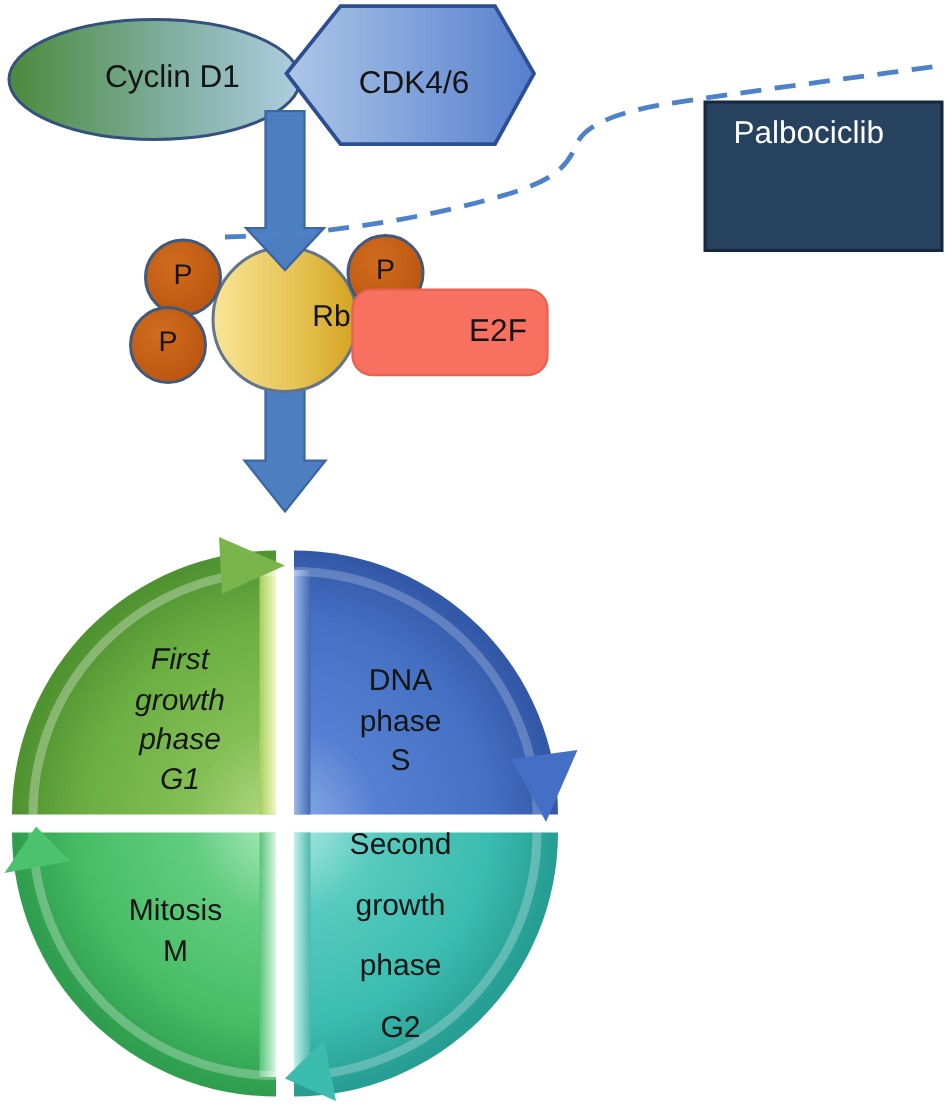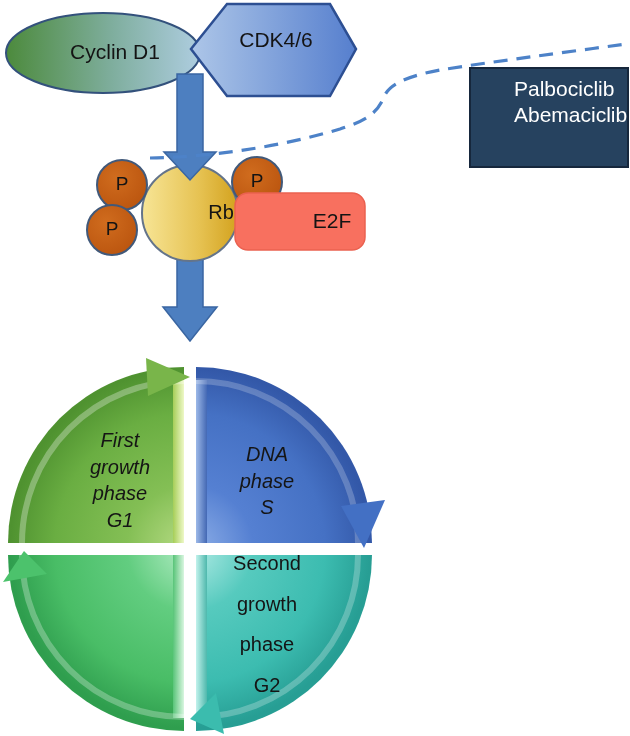--- a/index.html
+++ b/index.html
@@ -12,21 +12,21 @@
     position:absolute;transform:translate(-50%,-50%);
     white-space:nowrap;text-align:center;color:#141414;
   }
   .vlabel{
     position:absolute;transform:translate(-50%,-50%);
     display:flex;flex-direction:column;align-items:center;text-align:center;
     font-size:20px;line-height:26.5px;color:#151515;
   }
   .druglist{
     position:absolute;left:489px;top:76px;
-    font-size:21px;line-height:25.8px;color:#ffffff;text-align:left;margin-left:25px;
+    font-size:21px;line-height:25.8px;color:#ffffff;text-align:center;
   }
   .fs21{font-size:21px;} .fs20{font-size:20px;margin-left:31px;} .fs19{font-size:19px;}
 </style>
 </head>
 <body>
 
 <div class="canvas">
 
   <svg width="630" height="736" viewBox="0 0 630 736">
     <defs>
@@ -129,48 +129,51 @@
 
       <path d="M 184 555 L 184 731 A 176 176 0 0 1 8 555 Z" fill="url(#mGrad)"></path>
       <rect x="173" y="555" width="11" height="163" fill="url(#stripM)"></rect>
       <path d="M 184 717 A 162 162 0 0 1 22 555" fill="none" stroke="rgba(255,255,255,0.28)" stroke-width="6"></path>
       <polygon points="3,582 47,574 24,551" fill="#4cc26c"></polygon>
     </g>
   </svg>
 
   <div class="slabel fs21" style="left:115px;top:52px;">Cyclin D1</div>
 
-  <div class="slabel fs21" style="left:276px;top:40px;">CDK4/6</div>
+  <div class="slabel fs21" style="left:276px;top:56px;">CDK4/6</div>
 
   <div class="druglist">
     <div>Palbociclib</div>
-    <div>Abemaciclib</div>
   </div>
 
   <div class="slabel fs19" style="left:122px;top:184px;">P</div>
   <div class="slabel fs19" style="left:112px;top:229px;">P</div>
   <div class="slabel fs19" style="left:257px;top:181px;">P</div>
 
   <div class="slabel fs20" style="left:190px;top:212px;">Rb</div>
 
   <div class="slabel fs21" style="left:300px;top:221px;margin-left:32px;">E2F</div>
 
   <div class="vlabel" style="left:120px;top:480px;font-style:italic;">
     <span>First</span>
     <span>growth</span>
     <span>phase</span>
     <span>G1</span>
   </div>
 
-  <div class="vlabel" style="left:267px;top:481px;font-style:italic;">
+  <div class="vlabel" style="left:267px;top:481px;">
     <span>DNA</span>
     <span>phase</span>
     <span>S</span>
   </div>
 
+  <div class="vlabel" style="left:117px;top:621px;">
+    <span>Mitosis</span>
+    <span>M</span>
+  </div>
 
   <div class="vlabel" style="left:267px;top:624px;gap:14px;">
     <span>Second</span>
     <span>growth</span>
     <span>phase</span>
     <span>G2</span>
   </div>
 
 </div>
 

